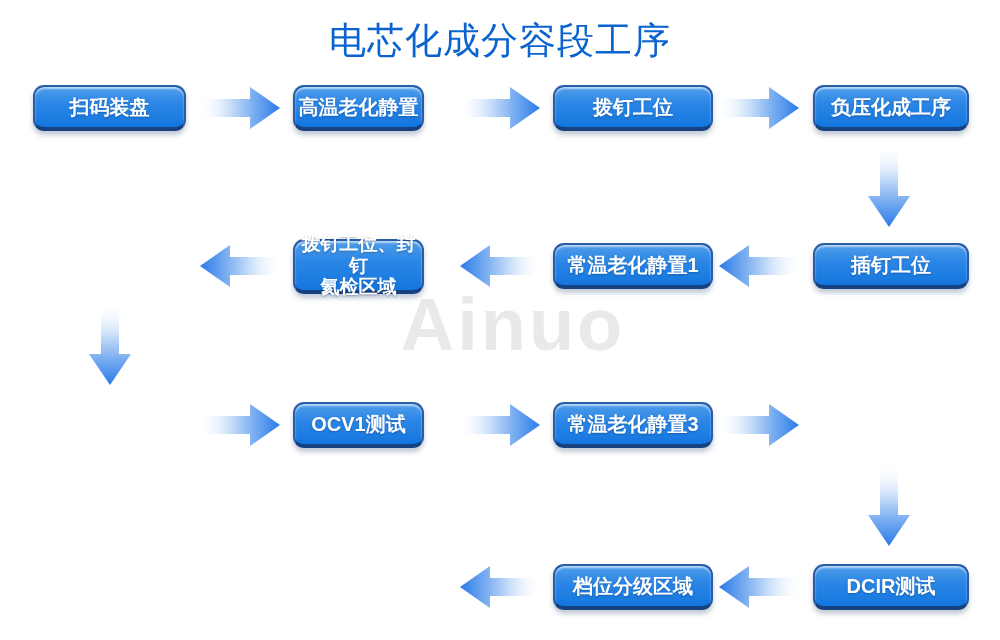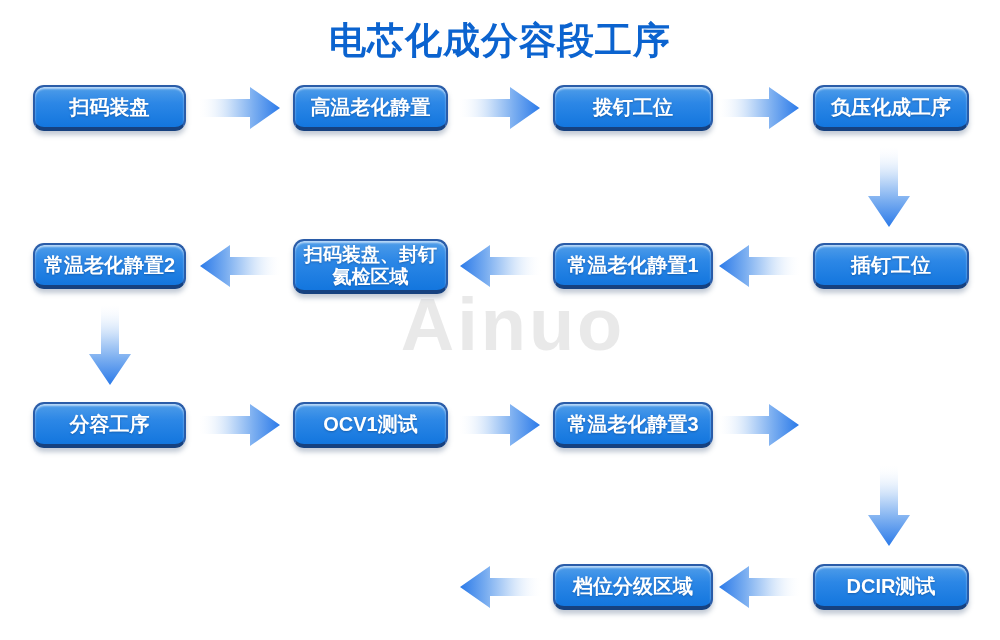--- a/index.html
+++ b/index.html
@@ -6,21 +6,21 @@
   .canvas{
     position:relative;
     width:1000px;height:640px;
     background:#ffffff;
     overflow:hidden;
     font-family:"Liberation Sans","DejaVu Sans",sans-serif;
   }
   .title{
     position:absolute;left:0;right:0;top:16px;margin:0;
     text-align:center;
-    font-size:37px;font-weight:bold;letter-spacing:1px;
+    font-size:37px;font-weight:normal;letter-spacing:1px;
     color:#0b63cf;
   }
   .watermark{
     position:absolute;left:500px;top:282px;
     transform:translateX(-50%);
     font-size:74px;font-weight:bold;letter-spacing:3px;
     color:rgba(186,186,186,0.32);
     z-index:6;pointer-events:none;margin-left:13px;
   }
   .box{
@@ -30,21 +30,21 @@
     text-align:center;white-space:pre-line;
     color:#ffffff;font-weight:bold;font-size:20px;line-height:1.15;
     text-shadow:0 1px 2px rgba(0,40,90,.35);
     background:linear-gradient(180deg,#4f9de9 0%,#2c87e6 40%,#1376de 100%);
     border:2px solid #2a5ca8;
     border-bottom:4px solid #16417f;
     border-radius:11px;
     box-shadow:0 4px 5px rgba(95,115,145,.38), inset 0 2px 2px rgba(255,255,255,.6);
   }
   .c1{left:33px;width:153px}
-  .c2{left:293px;width:155px}
+  .c2{left:293px;width:131px}
   .c3{left:553px;width:160px}
   .c4{left:813px;width:156px}
   .r1{top:85px}
   .r2{top:243px}
   .r3{top:402px}
   .r4{top:564px}
   .tall{top:239px;height:55px;font-size:19px}
   .ar{position:absolute;z-index:2}
 </style>
 </head>
@@ -90,41 +90,39 @@
       <polygon points="0,13 51,13 51,1 81,22 51,43 51,31 0,31" fill="url(#gR)"></polygon>
     </svg>
   <svg class="ar" style="left:718px;top:86px" width="82" height="44" viewBox="0 0 82 44">
       <polygon points="0,13 51,13 51,1 81,22 51,43 51,31 0,31" fill="url(#gR)"></polygon>
     </svg>
 
   <svg class="ar" style="left:867px;top:146px" width="44" height="82" viewBox="0 0 44 82">
       <polygon points="13,0 13,50 1,50 22,81 43,50 31,50 31,0" fill="url(#gD)"></polygon>
     </svg>
 
-  <div class="box c1 r2"><span>常温老化静置2</span></div>
-  <div class="box c2 tall"><span>扫码装盘、封钉
+  <div class="box c2 tall"><span>拨钉工位、封钉
 氦检区域</span></div>
   <div class="box c3 r2"><span>常温老化静置1</span></div>
   <div class="box c4 r2"><span>插钉工位</span></div>
 
   <svg class="ar" style="left:199px;top:244px" width="82" height="44" viewBox="0 0 82 44">
       <polygon points="82,13 31,13 31,1 1,22 31,43 31,31 82,31" fill="url(#gL)"></polygon>
     </svg>
   <svg class="ar" style="left:459px;top:244px" width="82" height="44" viewBox="0 0 82 44">
       <polygon points="82,13 31,13 31,1 1,22 31,43 31,31 82,31" fill="url(#gL)"></polygon>
     </svg>
   <svg class="ar" style="left:718px;top:244px" width="82" height="44" viewBox="0 0 82 44">
       <polygon points="82,13 31,13 31,1 1,22 31,43 31,31 82,31" fill="url(#gL)"></polygon>
     </svg>
 
   <svg class="ar" style="left:88px;top:304px" width="44" height="82" viewBox="0 0 44 82">
       <polygon points="13,0 13,50 1,50 22,81 43,50 31,50 31,0" fill="url(#gD)"></polygon>
     </svg>
 
-  <div class="box c1 r3"><span>分容工序</span></div>
   <div class="box c2 r3"><span>OCV1测试</span></div>
   <div class="box c3 r3"><span>常温老化静置3</span></div>
 
   <svg class="ar" style="left:199px;top:403px" width="82" height="44" viewBox="0 0 82 44">
       <polygon points="0,13 51,13 51,1 81,22 51,43 51,31 0,31" fill="url(#gR)"></polygon>
     </svg>
   <svg class="ar" style="left:459px;top:403px" width="82" height="44" viewBox="0 0 82 44">
       <polygon points="0,13 51,13 51,1 81,22 51,43 51,31 0,31" fill="url(#gR)"></polygon>
     </svg>
   <svg class="ar" style="left:718px;top:403px" width="82" height="44" viewBox="0 0 82 44">

